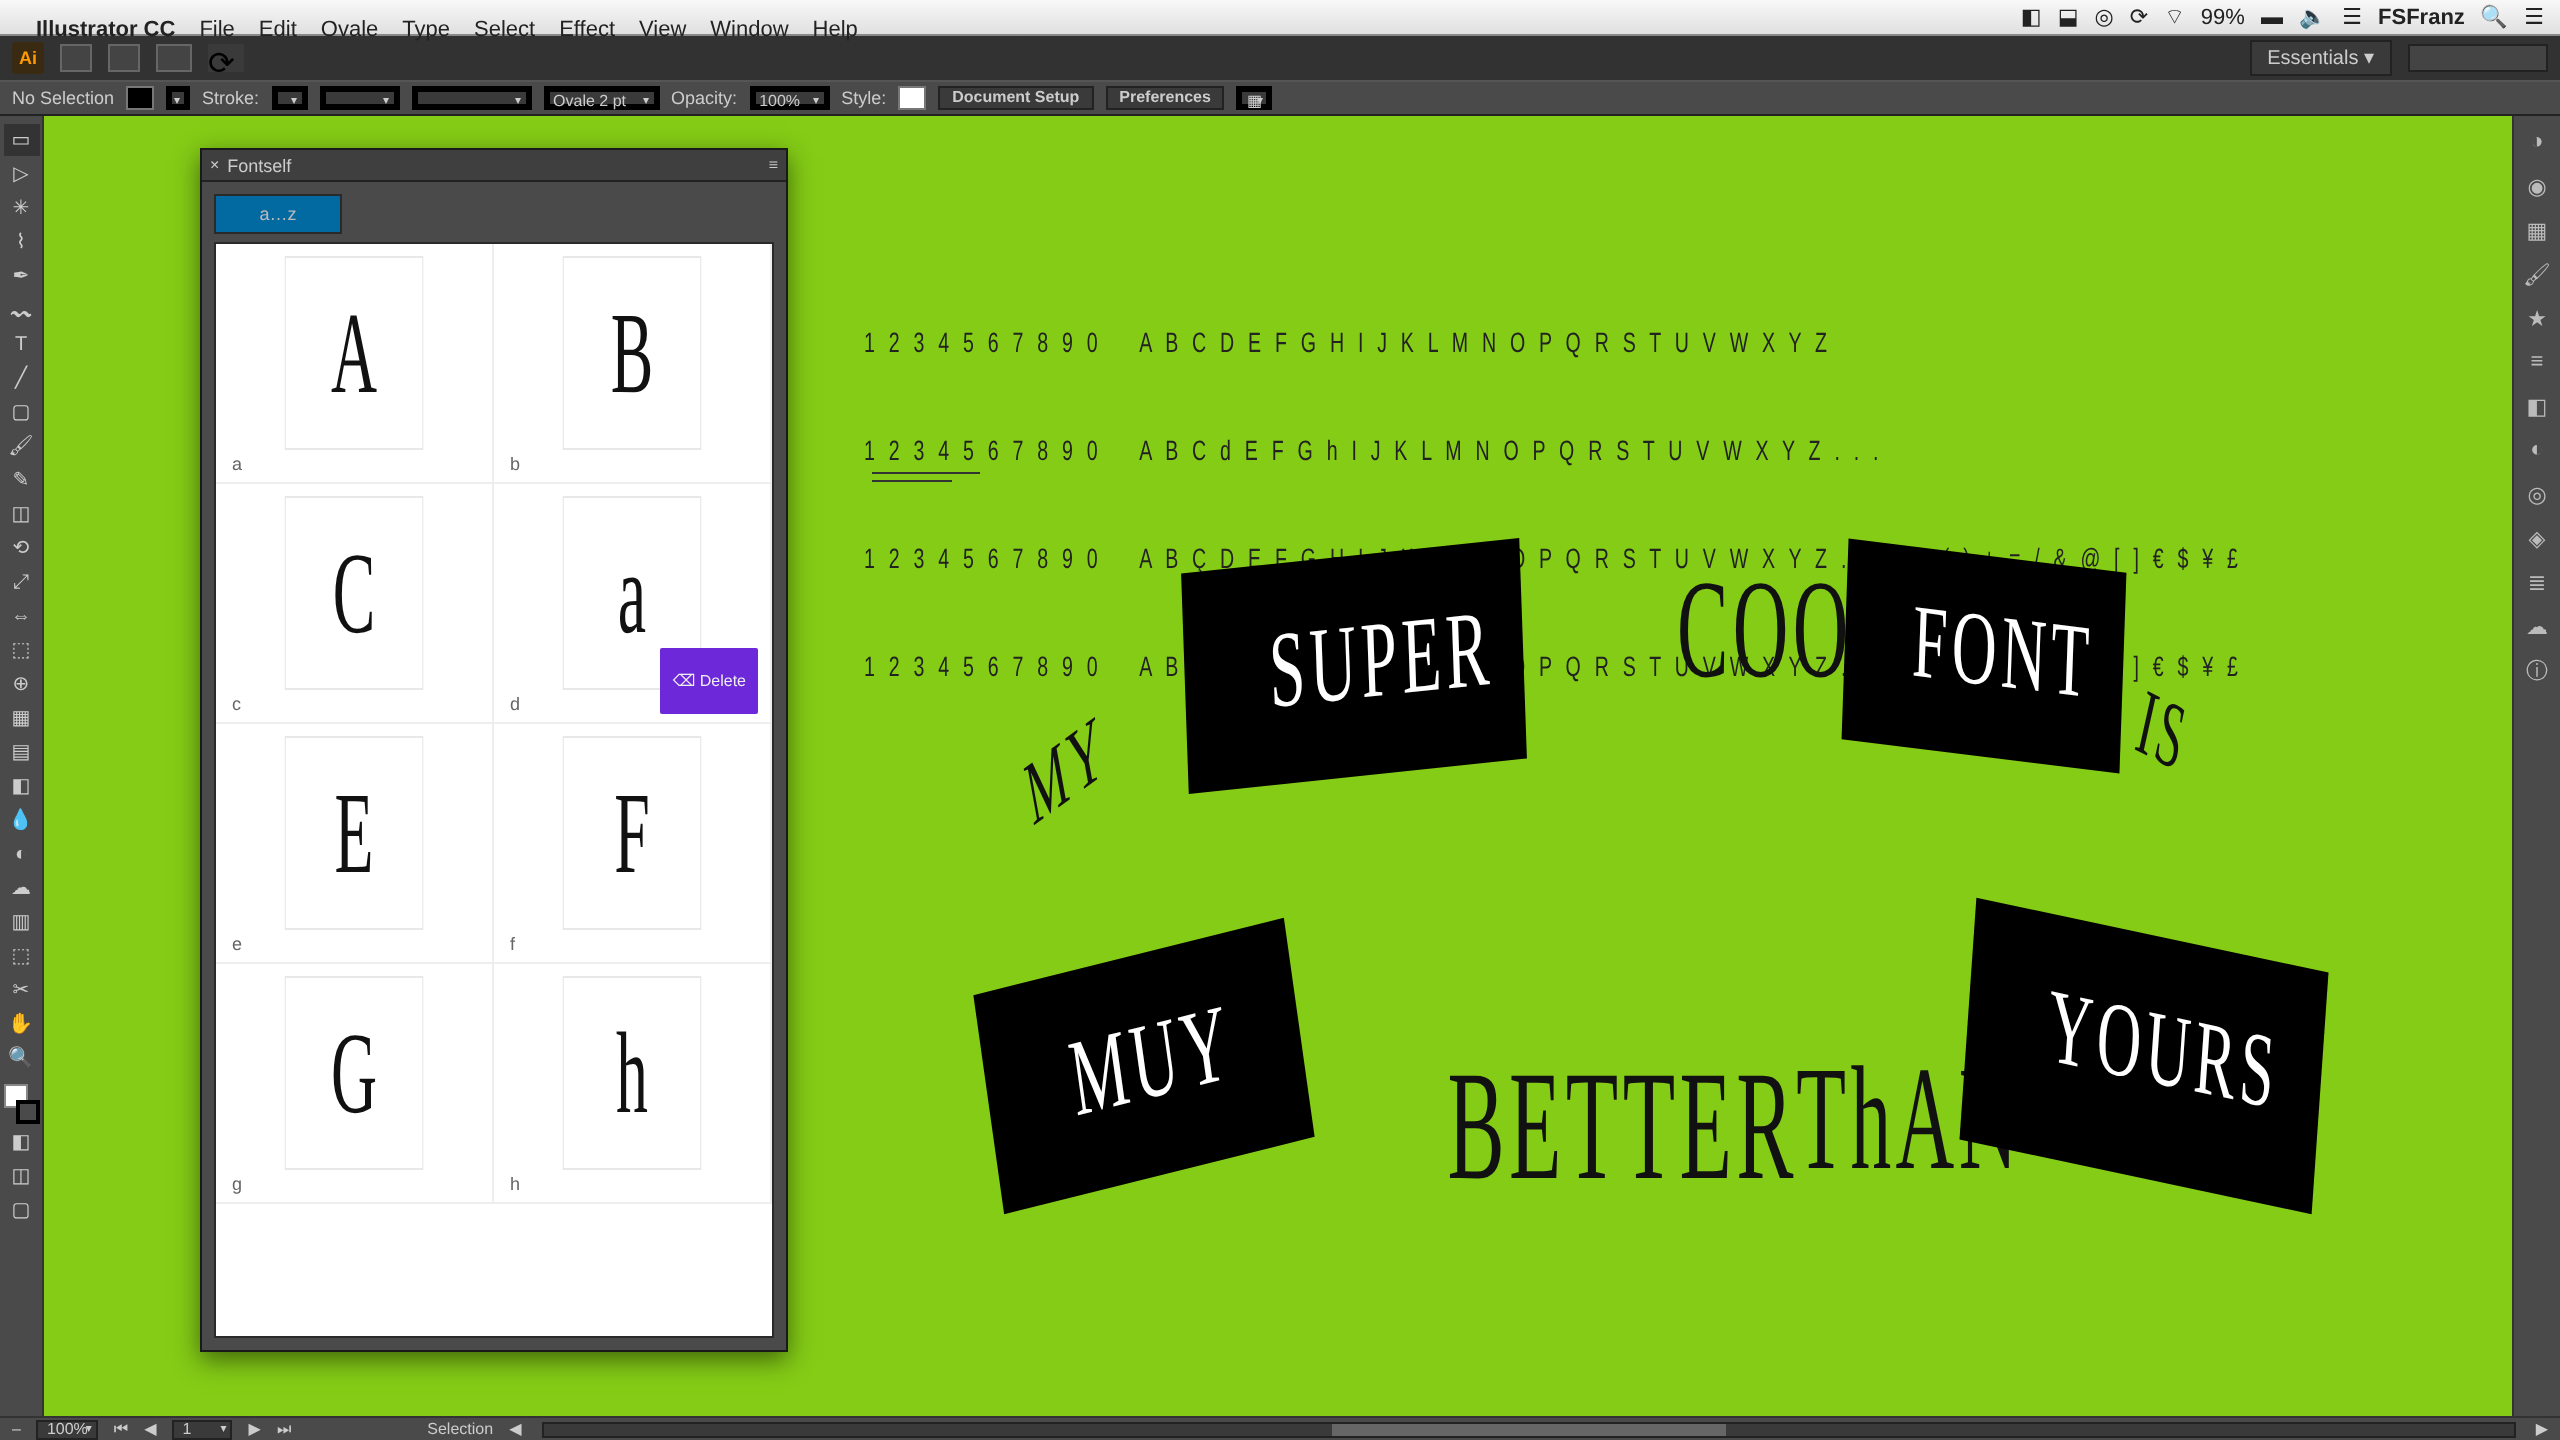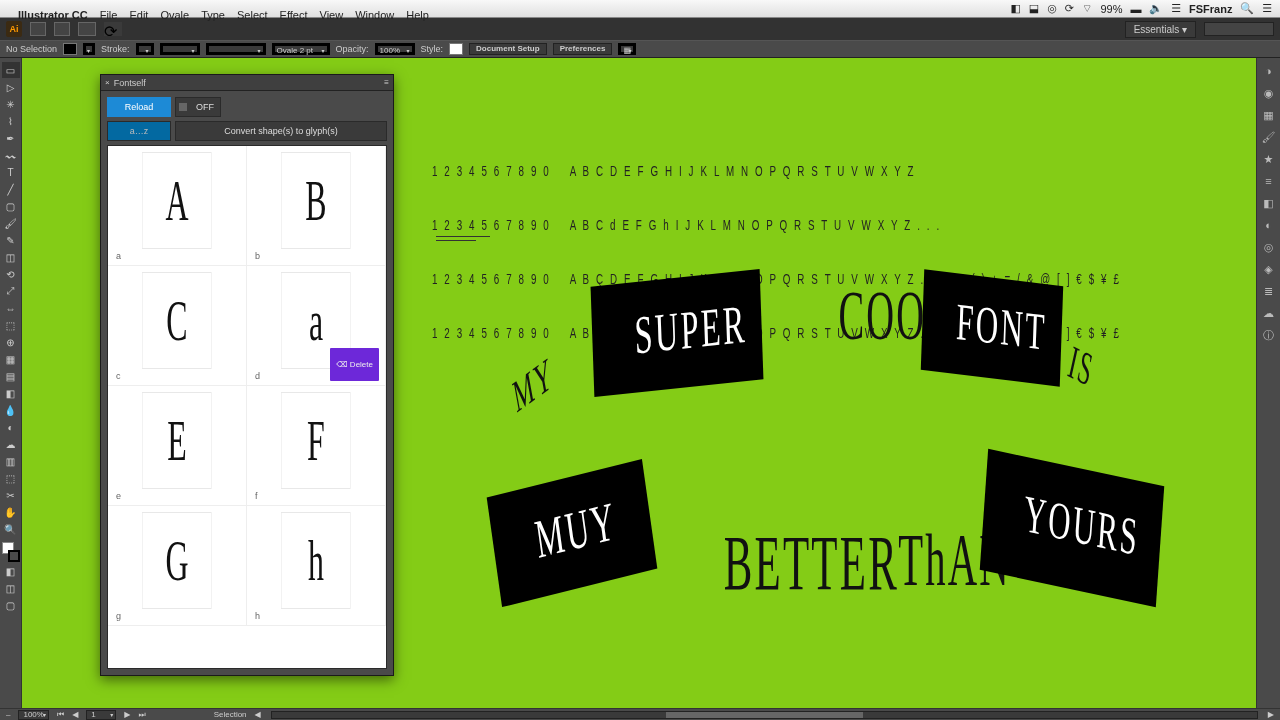--- a/index.html
+++ b/index.html
@@ -243,26 +243,21 @@
 
 <div class="fontself">
   <div class="fontself-head">
     <span class="closex">×</span>
     <span>Fontself</span>
     <span class="spacer"></span>
     <span class="menu-icon">≡</span>
   </div>
   <div class="fontself-body">
     <div class="fs-row">
-      <div class="fs-btn primary" style="width:64px">Reload</div>
-      <div class="fs-btn toggle-off" style="width:46px">OFF</div>
-    </div>
-    <div class="fs-row">
       <div class="fs-btn dim" style="width:64px">a…z</div>
-      <div class="fs-btn" style="flex:1">Convert shape(s) to glyph(s)</div>
     </div>
     <div class="glyph-scroll">
       <div class="glyph-grid" id="glyph-grid">
           <div class="glyph-cell">
             <div class="glyph-preview tall">A</div>
             <div class="glyph-label">a</div>
           </div>
           <div class="glyph-cell">
             <div class="glyph-preview tall">B</div>
             <div class="glyph-label">b</div>

